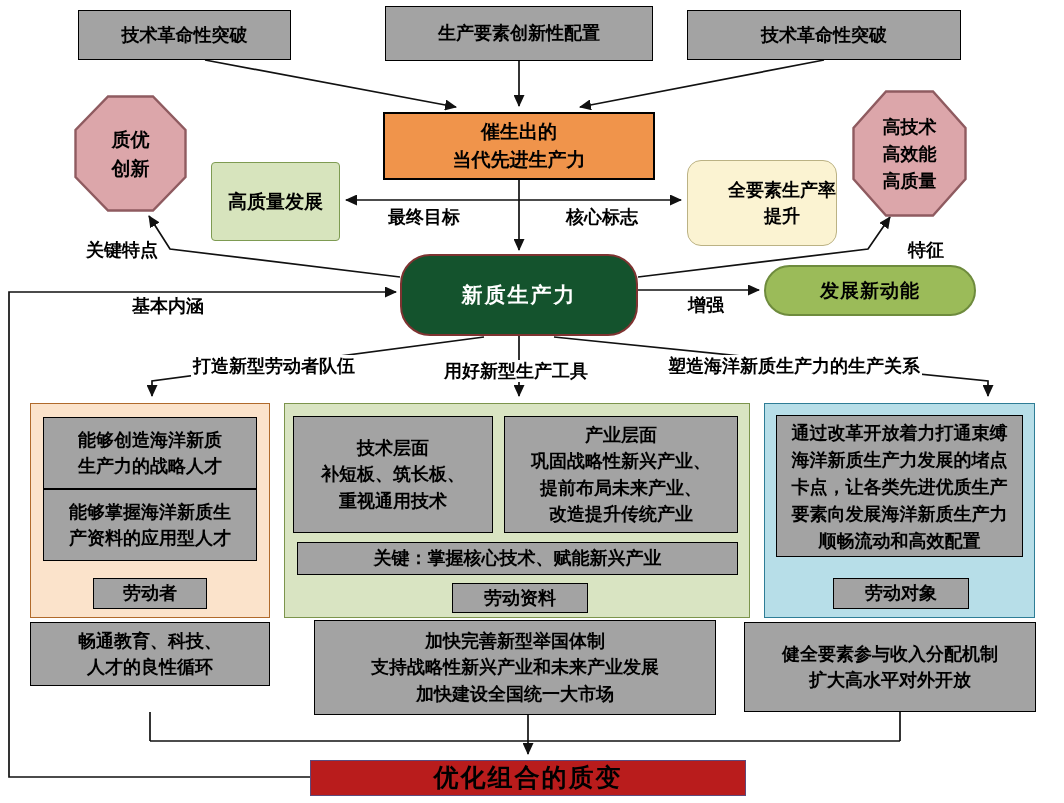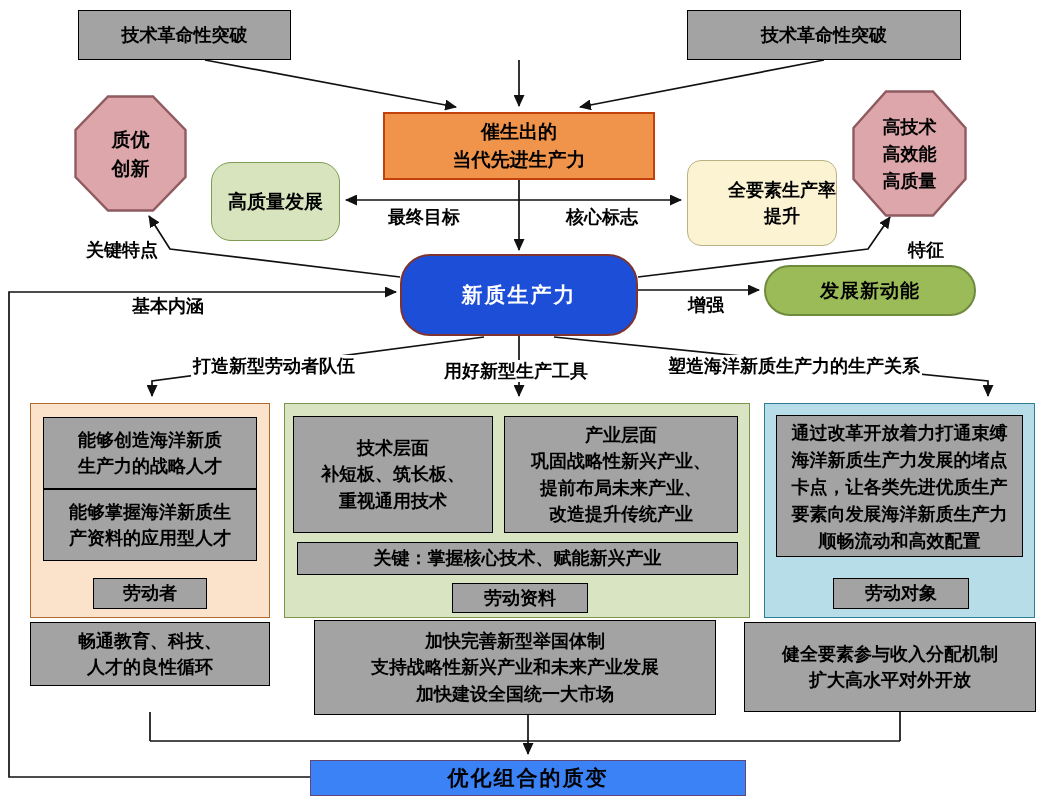--- a/index.html
+++ b/index.html
@@ -12,26 +12,26 @@
   .wires { position:absolute; left:0; top:0; pointer-events:none; }
   .box {
     position:absolute; display:flex; align-items:center; justify-content:center;
     text-align:center; white-space:pre-line; line-height:1.45; font-size:18px;
   }
   .wbox { background:#a3a3a3; border:1.6px solid #000; }
   .thin { border-width:1.3px; }
   .lbl { position:absolute; font-size:18px; line-height:1.2; text-align:right; white-space:nowrap; }
   .lbl.bg { background:#fff; padding:0 2px; }
   
-  .orange  { background:#F0944B; border:2px solid #c2410c; font-size:19px; }
-  .redbox  { background:#1d4ed8; border:2.2px solid #7E3331; border-radius:30px; color:#fff; font-size:21px; letter-spacing:2px; }
+  .orange  { background:#F0944B; border:2px solid #000000; font-size:19px; }
+  .redbox  { background:#14532d; border:2.2px solid #7E3331; border-radius:30px; color:#fff; font-size:21px; letter-spacing:2px; }
   .stadium { background:#9BBB59; border:2px solid #6E8B3D; border-radius:26px; font-size:19px; letter-spacing:1px; }
-  .qdev    { background:#D7E4BD; border:1.8px solid #7E9B52; border-radius:20px; font-size:19px; }
+  .qdev    { background:#D7E4BD; border:1.8px solid #7E9B52; border-radius:4px; font-size:19px; }
   .cream   { background:#FBF3D2; border:1.5px solid #BBB284; border-radius:14px;justify-content:flex-end; }
-  .purple  { background:#3b82f6; border:1.8px solid #5F497A; font-size:21px; letter-spacing:2px; }
+  .purple  { background:#b91c1c; border:1.8px solid #5F497A; font-size:25px; letter-spacing:2px; }
   .panel-peach { background:#FBE3CB; border:1.6px solid #B06A2B; }
   .panel-green { background:#D9E4C2; border:1.6px solid #7C944C; }
   .panel-blue  { background:#B7DEE8; border:1.6px solid #2E7D96; }
   .oct { position:absolute; }
   .oct svg { position:absolute; inset:0; }
   .oct .octtext {
     position:absolute; inset:0; display:flex; align-items:center; justify-content:center;
     text-align:center; white-space:pre-line; line-height:1.5; font-size:19px; z-index:1;
   }
 </style>
@@ -62,20 +62,23 @@
       <path d="M554,337 L988,381 L988,396" marker-end="url(#ah)"></path>
       <path d="M528,715 L528,754" marker-end="url(#ah)"></path>
       <path d="M150,712 L150,741"></path>
       <path d="M900,712 L900,741"></path>
       <path d="M150,741 L900,741"></path>
     </g>
   </svg>
 
   <div class="box wbox" style="left:78px;top:10px;width:213px;height:50px">
     <span>技术革命性突破</span>
+  </div>
+  <div class="box wbox" style="left:385px;top:6px;width:268px;height:55px">
+    <span>生产要素创新性配置</span>
   </div>
   <div class="box wbox" style="left:687px;top:10px;width:274px;height:50px">
     <span>技术革命性突破</span>
   </div>
 
   <div class="box orange" style="left:383px;top:112px;width:272px;height:68px">
     <span>催生出的
 当代先进生产力</span>
   </div>
 

